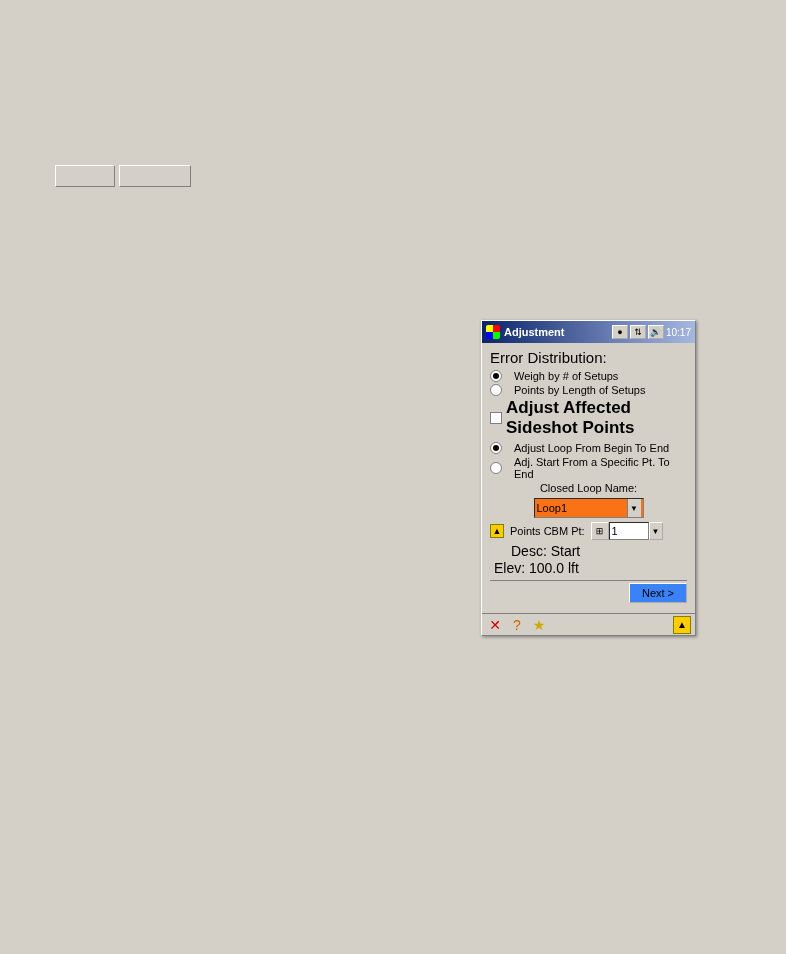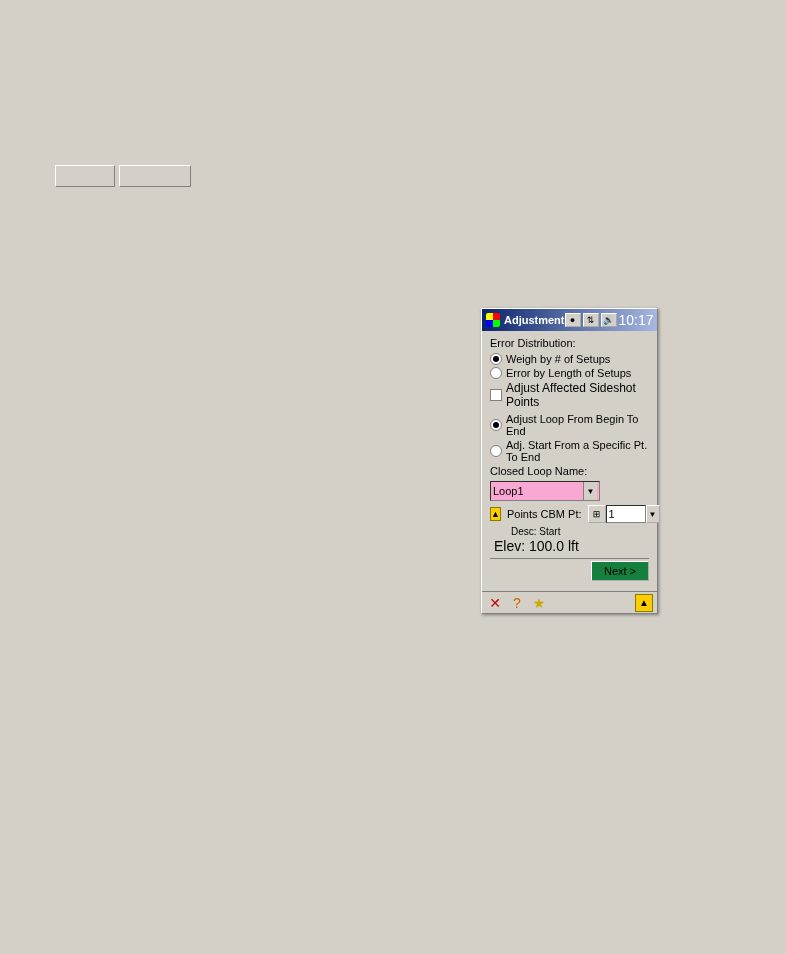--- a/index.html
+++ b/index.html
@@ -30,23 +30,23 @@
       border-left-color: #ffffff;
       cursor: pointer;
     }
     .toolbar-btn:first-child {
       width: 60px;
     }
 
     
     .dialog {
       position: absolute;
-      top: 308px;
+      top: 320px;
       left: 481px;
-      width: 177px;
+      width: 215px;
       background: #d4d0c8;
       border: 1px solid #808080;
       border-top-color: #ffffff;
       border-left-color: #ffffff;
       box-shadow: 1px 1px 3px rgba(0,0,0,0.4);
     }
 
     
     .titlebar {
       background: linear-gradient(to right, #0a246a, #a6b8e0);
@@ -84,39 +84,39 @@
       background: #d4d0c8;
       border: 1px outset #fff;
       display: flex;
       align-items: center;
       justify-content: center;
       font-size: 9px;
       color: #000;
       cursor: pointer;
     }
     .sys-clock {
-      font-size: 14px;
+      font-size: 10px;
       color: white;
     }
 
     
     .dialog-content {
       padding: 6px 8px 4px 8px;
     }
 
     .section-label {
-      font-size: 11px;
+      font-size: 15px;
       margin-bottom: 4px;
       font-weight: normal;
       color: #000;
     }
     .radio-item {
       display: flex;
       align-items: center;
-      gap: 4px;
+      gap: 12px;
       margin-bottom: 2px;
     }
     .radio-input {
       width: 12px;
       height: 12px;
       appearance: none;
       -webkit-appearance: none;
       border: 1px solid #808080;
       border-radius: 50%;
       background: white;
@@ -150,40 +150,42 @@
       width: 12px;
       height: 12px;
       appearance: none;
       -webkit-appearance: none;
       border: 1px solid #808080;
       background: white;
       cursor: pointer;
       flex-shrink: 0;
     }
     .checkbox-label {
-      font-size: 12px;
-      color: #000;
+      font-size: 17px;
+      color: #000;
+      font-weight: bold;
     }
 
     .field-row {
       display: flex;
       align-items: center;
       gap: 4px;
       margin-bottom: 4px;
+      justify-content: center;
     }
     .field-label {
       font-size: 11px;
       color: #000;
       white-space: nowrap;
     }
 
     .dropdown {
       width: 100%;
       height: 20px;
-      background: #f9a8d4;
+      background: #f97316;
       border: 1px inset #808080;
       font-size: 11px;
       padding: 0 2px;
       display: flex;
       align-items: center;
       justify-content: space-between;
       cursor: pointer;
     }
     .dropdown-arrow {
       width: 14px;
@@ -244,21 +246,21 @@
       background: #d4d0c8;
       border: 1px outset #fff;
       display: flex;
       align-items: center;
       justify-content: center;
       font-size: 8px;
       cursor: pointer;
     }
 
     .desc-row {
-      font-size: 10px;
+      font-size: 14px;
       color: #000;
       margin-left: 4px;
       margin-bottom: 1px;
       padding-left: 17px;
     }
     .elev-row {
       font-size: 14px;
       color: #000;
       margin-left: 4px;
       margin-bottom: 4px;
@@ -267,21 +269,21 @@
     .next-btn-row {
       display: flex;
       justify-content: flex-end;
       margin-bottom: 4px;
       padding: 2px 0;
       border-top: 1px solid #808080;
     }
     .next-btn {
       width: 58px;
       height: 20px;
-      background: #15803d;
+      background: #3b82f6;
       border: 1px outset #fff;
       font-size: 11px;
       cursor: pointer;
       display: flex;
       align-items: center;
       justify-content: center;
     }
 
     
     .dialog-taskbar {
@@ -347,21 +349,21 @@
 
     <div class="section-label">Error Distribution:</div>
 
     <div class="radio-item">
       <div class="radio-input checked"></div>
       <span class="radio-label">Weigh by # of Setups</span>
     </div>
 
     <div class="radio-item">
       <div class="radio-input"></div>
-      <span class="radio-label">Error by Length of Setups</span>
+      <span class="radio-label">Points by Length of Setups</span>
     </div>
 
     <div class="checkbox-item">
       <div class="checkbox-input"></div>
       <span class="checkbox-label">Adjust Affected Sideshot Points</span>
     </div>
 
     <div class="radio-item">
       <div class="radio-input checked"></div>
       <span class="radio-label">Adjust Loop From Begin To End</span>

